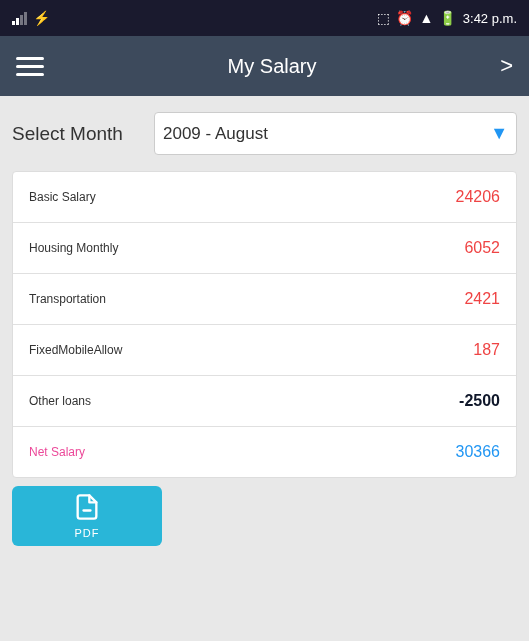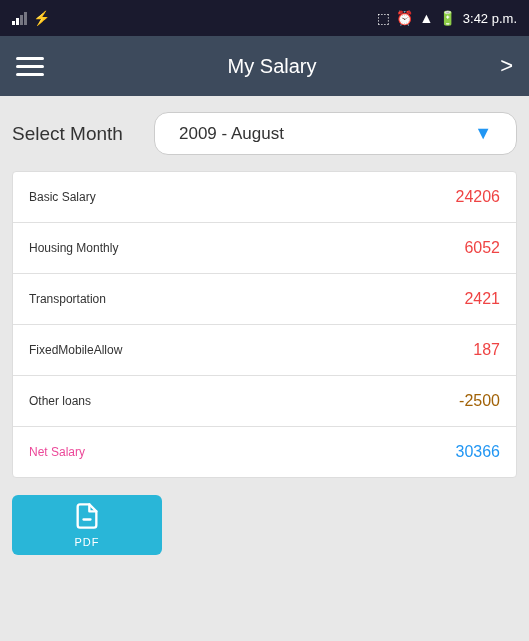--- a/index.html
+++ b/index.html
@@ -84,22 +84,22 @@
     .select-month-label {
       font-size: 19px;
       color: #333;
       font-weight: 500;
       min-width: 130px;
     }
     .month-dropdown {
       flex: 1;
       background: white;
       border: 1.5px solid #ccc;
-      border-radius: 14px;
-      padding: 10px 24px;
+      border-radius: 4px;
+      padding: 10px 8px;
       display: flex;
       align-items: center;
       justify-content: space-between;
       cursor: pointer;
     }
     .month-dropdown-text {
       font-size: 17px;
       color: #333;
     }
     .dropdown-arrow {
@@ -126,32 +126,33 @@
     }
     .salary-row-label {
       font-size: 12px;
       color: #333;
     }
     .salary-row-value {
       font-size: 16px;
       color: #ef4444;
     }
     .salary-row-value.negative {
-      color: #a16207;
+      color: #0f172a;
+      font-weight: bold;
     }
     .salary-row-value.net {
       color: #2196F3;
     }
     .salary-row-label.net {
       color: #ec4899;
     }
 
     
     .pdf-button {
-      margin-top: 17px;
+      margin-top: 8px;
       background: #29b6d8;
       border: none;
       border-radius: 6px;
       width: 150px;
       height: 60px;
       display: flex;
       flex-direction: column;
       align-items: center;
       justify-content: center;
       cursor: pointer;

